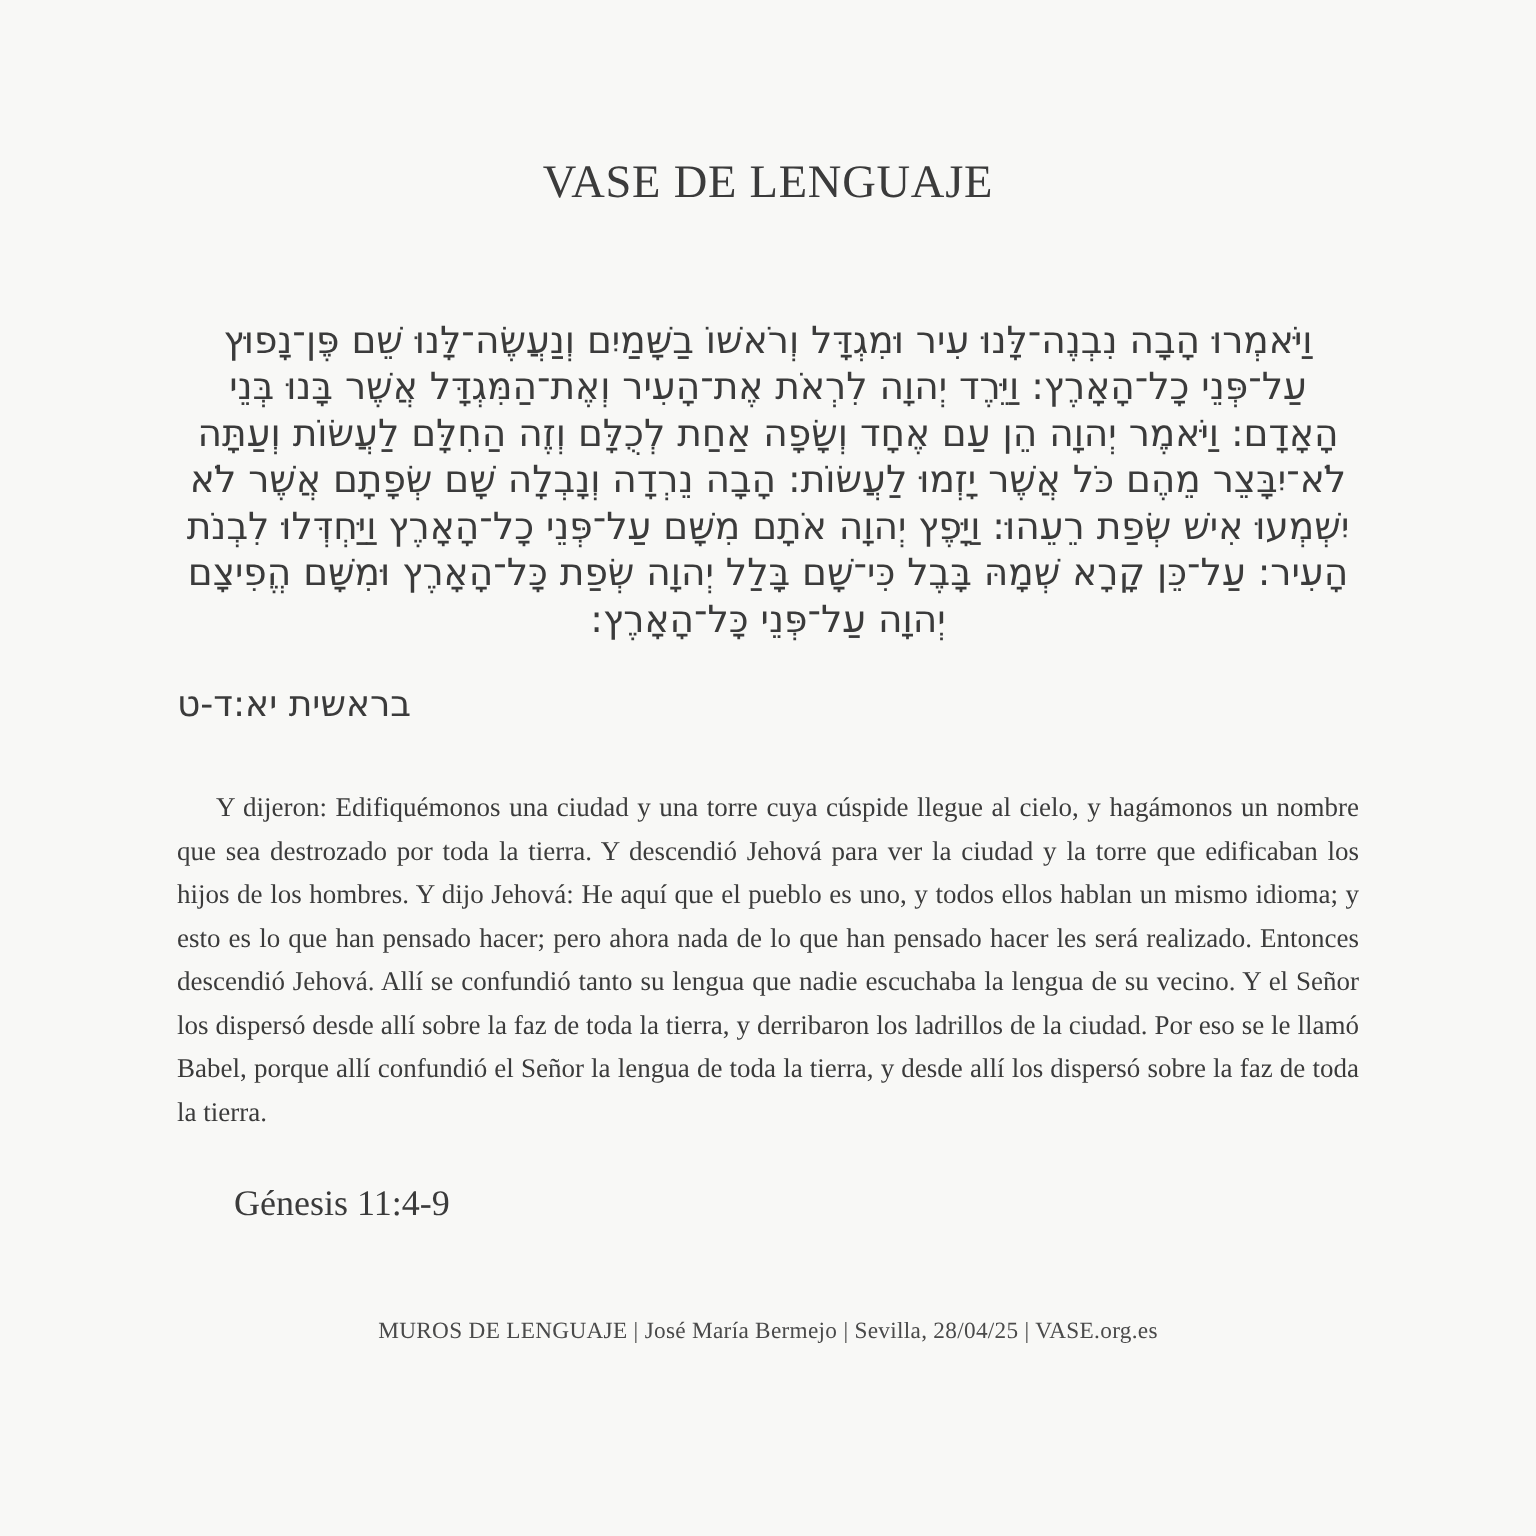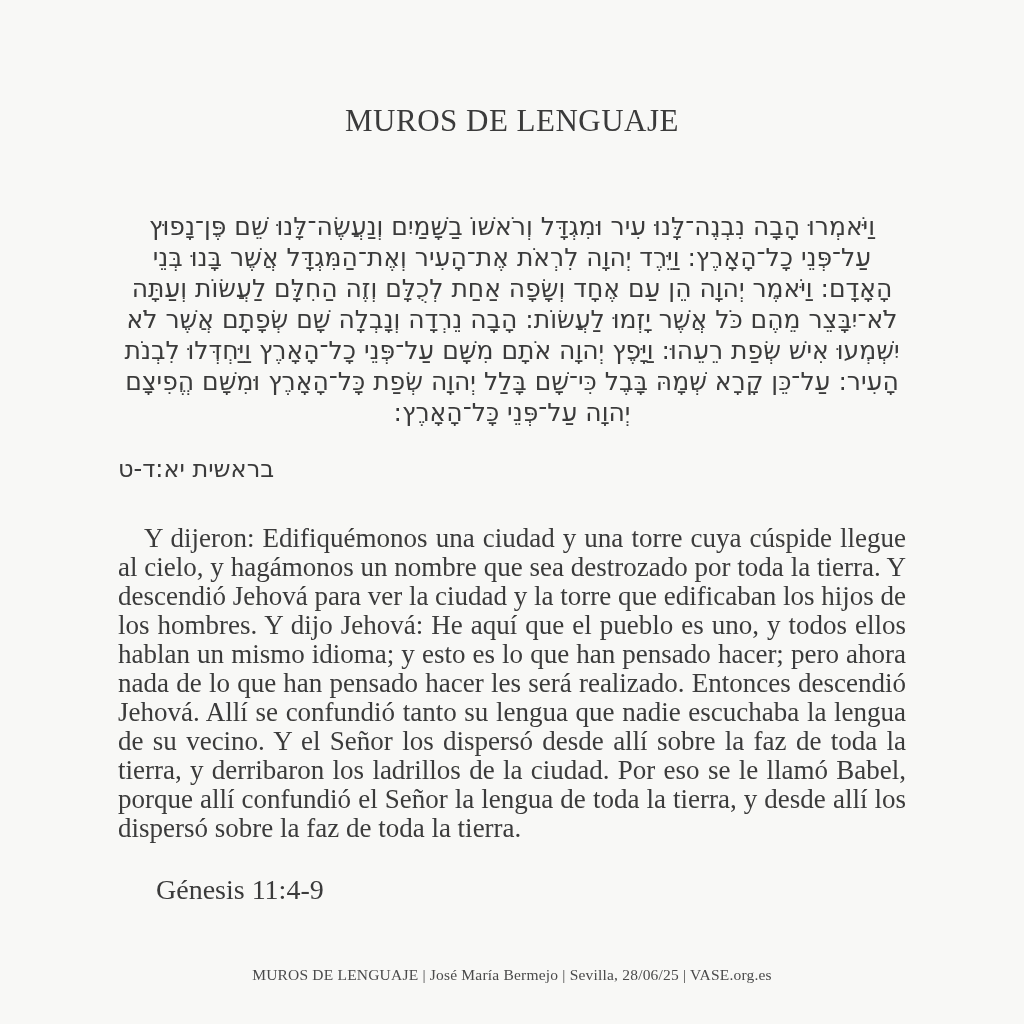--- a/index.html
+++ b/index.html
@@ -43,53 +43,53 @@
     text-align: left;
     padding-left: 0;
     padding-right: 20px;
     font-family: "DejaVu Sans", "Liberation Sans", sans-serif;
     font-size: 24px;
     line-height: 30px;
     color: var(--text, #3b3b3b);
   }
   .spanish-passage {
     margin-top: 40px;
-    font-size: 27px;
+    font-size: 18px;
     line-height: 29px;
     text-align: justify;
     text-indent: 26px;
     color: var(--text, #3b3b3b);
   }
   .spanish-reference {
     margin-top: 32px;
-    font-size: 28px;
+    font-size: 24px;
     line-height: 30px;
     padding-left: 38px;
     color: var(--text, #3b3b3b);
     font-family: Liberation Serif, serif;
   }
   .footer-credits {
     margin-top: 60px;
     text-align: center;
     font-size: 15.5px;
     line-height: 20px;
     letter-spacing: 0.2px;
     color: var(--footer, #4a4a4a);
   }
 </style>
 </head>
 <body>
 
 <div class="page">
 
-  <h1 class="page-title">MUROS DE LENGUAJE</h1>
+  <h1 class="page-title">VASE DE LENGUAJE</h1>
 
   <p class="hebrew-passage" dir="rtl" lang="he">וַיֹּאמְרוּ הָבָה נִבְנֶה־לָּנוּ עִיר וּמִגְדָּל וְרֹאשׁוֹ בַשָּׁמַיִם וְנַעֲשֶׂה־לָּנוּ שֵׁם פֶּן־נָפוּץ עַל־פְּנֵי כָל־הָאָרֶץ: וַיֵּרֶד יְהוָה לִרְאֹת אֶת־הָעִיר וְאֶת־הַמִּגְדָּל אֲשֶׁר בָּנוּ בְּנֵי הָאָדָם: וַיֹּאמֶר יְהוָה הֵן עַם אֶחָד וְשָׂפָה אַחַת לְכֻלָּם וְזֶה הַחִלָּם לַעֲשׂוֹת וְעַתָּה לֹא־יִבָּצֵר מֵהֶם כֹּל אֲשֶׁר יָזְמוּ לַעֲשׂוֹת: הָבָה נֵרְדָה וְנָבְלָה שָׁם שְׂפָתָם אֲשֶׁר לֹא יִשְׁמְעוּ אִישׁ שְׂפַת רֵעֵהוּ: וַיָּפֶץ יְהוָה אֹתָם מִשָּׁם עַל־פְּנֵי כָל־הָאָרֶץ וַיַּחְדְּלוּ לִבְנֹת הָעִיר: עַל־כֵּן קָרָא שְׁמָהּ בָּבֶל כִּי־שָׁם בָּלַל יְהוָה שְׂפַת כָּל־הָאָרֶץ וּמִשָּׁם הֱפִיצָם יְהוָה עַל־פְּנֵי כָּל־הָאָרֶץ:</p>
 
   <p class="hebrew-reference" dir="rtl" lang="he">בראשית יא:ד-ט</p>
 
   <p class="spanish-passage" lang="es">Y dijeron: Edifiquémonos una ciudad y una torre cuya cúspide llegue al cielo, y hagámonos un nombre que sea destrozado por toda la tierra. Y descendió Jehová para ver la ciudad y la torre que edificaban los hijos de los hombres. Y dijo Jehová: He aquí que el pueblo es uno, y todos ellos hablan un mismo idioma; y esto es lo que han pensado hacer; pero ahora nada de lo que han pensado hacer les será realizado. Entonces descendió Jehová. Allí se confundió tanto su lengua que nadie escuchaba la lengua de su vecino. Y el Señor los dispersó desde allí sobre la faz de toda la tierra, y derribaron los ladrillos de la ciudad. Por eso se le llamó Babel, porque allí confundió el Señor la lengua de toda la tierra, y desde allí los dispersó sobre la faz de toda la tierra.</p>
 
   <p class="spanish-reference" lang="es">Génesis 11:4-9</p>
 
-  <p class="footer-credits">MUROS DE LENGUAJE | José María Bermejo | Sevilla, 28/06/25 | VASE.org.es</p>
+  <p class="footer-credits">MUROS DE LENGUAJE | José María Bermejo | Sevilla, 28/04/25 | VASE.org.es</p>
 
 </div>
 
 </body></html>

